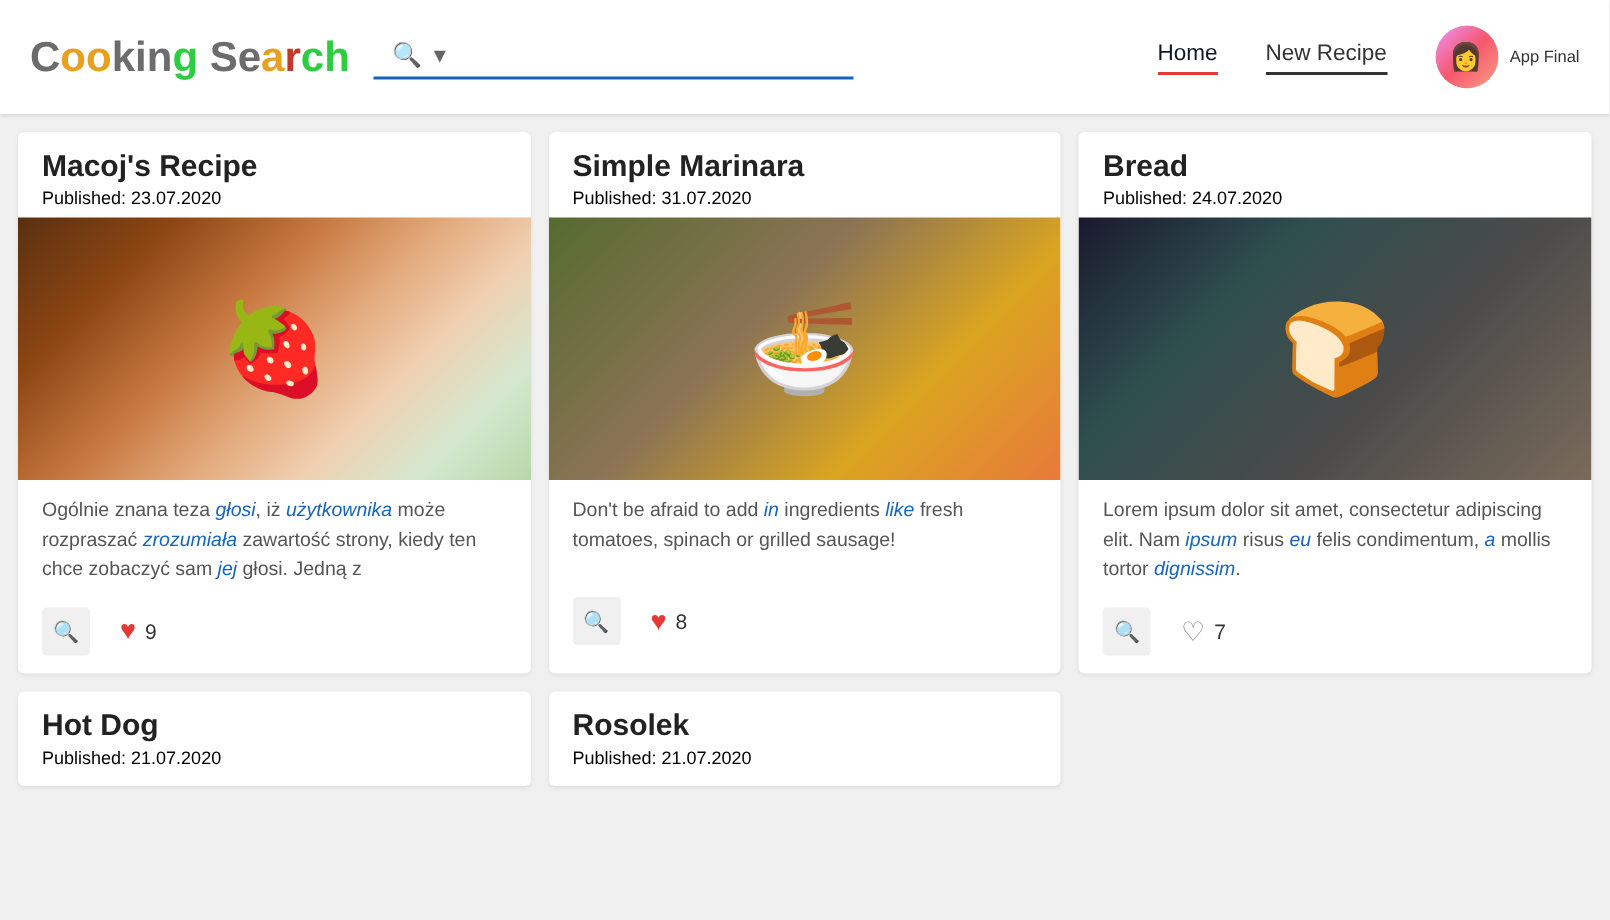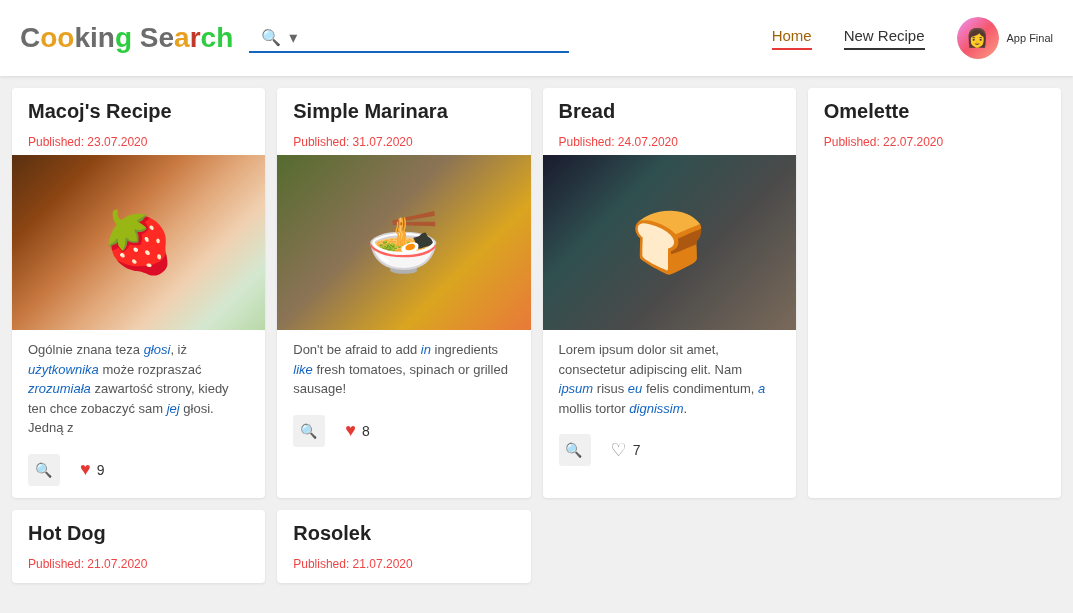--- a/index.html
+++ b/index.html
@@ -72,21 +72,21 @@
       margin-left: auto;
     }
     .nav-link {
       font-size: 15px;
       text-decoration: none;
       color: #333;
       cursor: pointer;
       padding-bottom: 4px;
     }
     .nav-link.home {
-      color: #a16207;
+      color: #0f172a;
       border-bottom: 2px solid #e53935;
     }
     .nav-link.new-recipe {
       color: #333;
       border-bottom: 2px solid #333;
     }
     .user-area {
       display: flex;
       align-items: center;
       gap: 8px;
@@ -115,42 +115,42 @@
     }
     .user-name {
       font-size: 11px;
       color: #333;
     }
 
     
     .main {
       padding: 12px;
       display: grid;
-      grid-template-columns: repeat(4, 1fr);
+      grid-template-columns: repeat(3, 1fr);
       gap: 12px;
     }
 
     .recipe-card {
       background: #fff;
       border-radius: 4px;
       overflow: hidden;
       box-shadow: 0 1px 3px rgba(0,0,0,0.08);
     }
     .card-header {
       padding: 12px 16px 6px;
     }
     .card-title {
       font-size: 20px;
       font-weight: 600;
       color: #222;
     }
     .card-date {
       font-size: 12px;
-      color: #ef4444;
-      margin-top: 12px;
+      color: #000000;
+      margin-top: 2px;
     }
     .card-image-placeholder {
       width: 100%;
       height: 175px;
       display: flex;
       align-items: center;
       justify-content: center;
       font-size: 48px;
     }
     .card-description {
@@ -304,24 +304,20 @@
       <button class="icon-btn">
         <span>🔍</span>
       </button>
       <div class="like-area">
         <span class="heart-outline">♡</span>
         <span class="like-count">7</span>
       </div>
     </div>
   </div>
 
-  <div class="recipe-card lower-card">
-    <div class="card-title">Omelette</div>
-    <div class="card-date">Published: 22.07.2020</div>
-  </div>
 
   <div class="recipe-card lower-card">
     <div class="card-title">Hot Dog</div>
     <div class="card-date">Published: 21.07.2020</div>
   </div>
 
   <div class="recipe-card lower-card">
     <div class="card-title">Rosolek</div>
     <div class="card-date">Published: 21.07.2020</div>
   </div>

